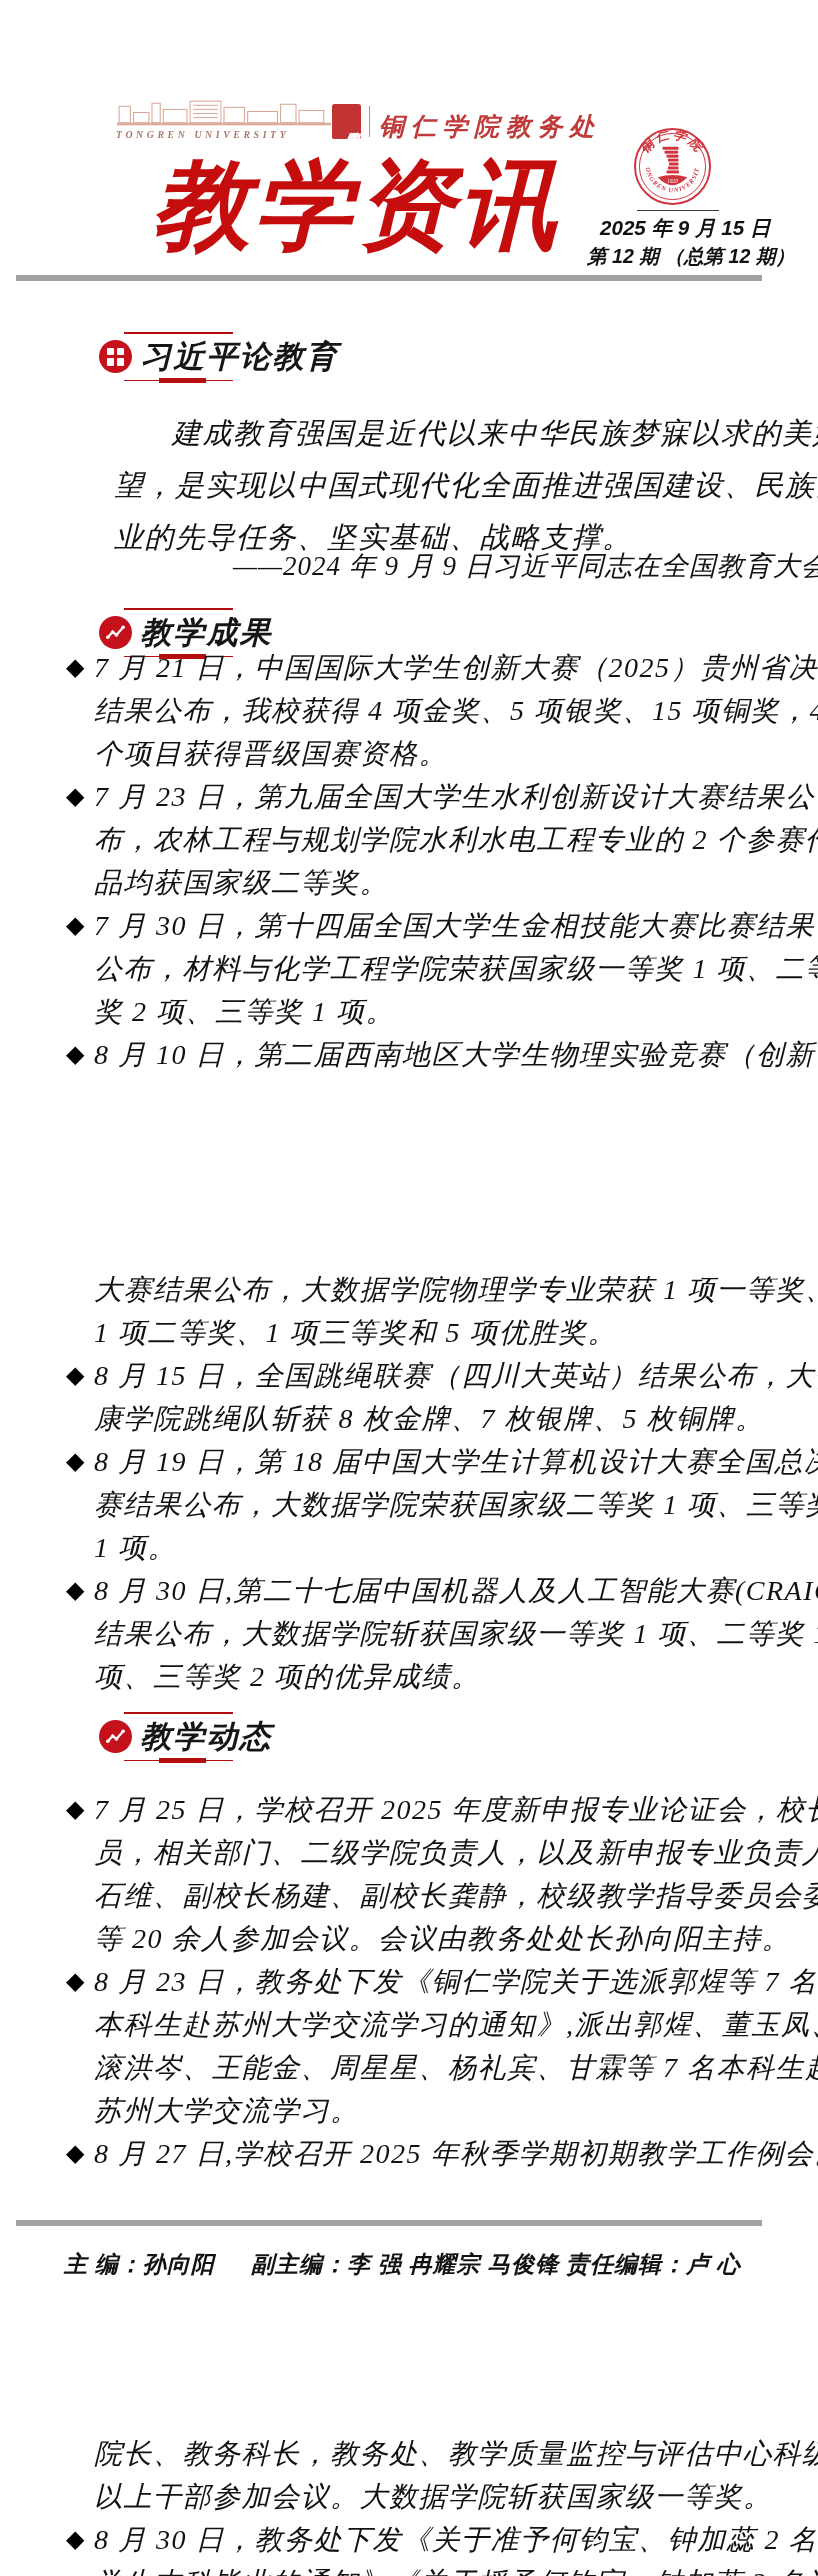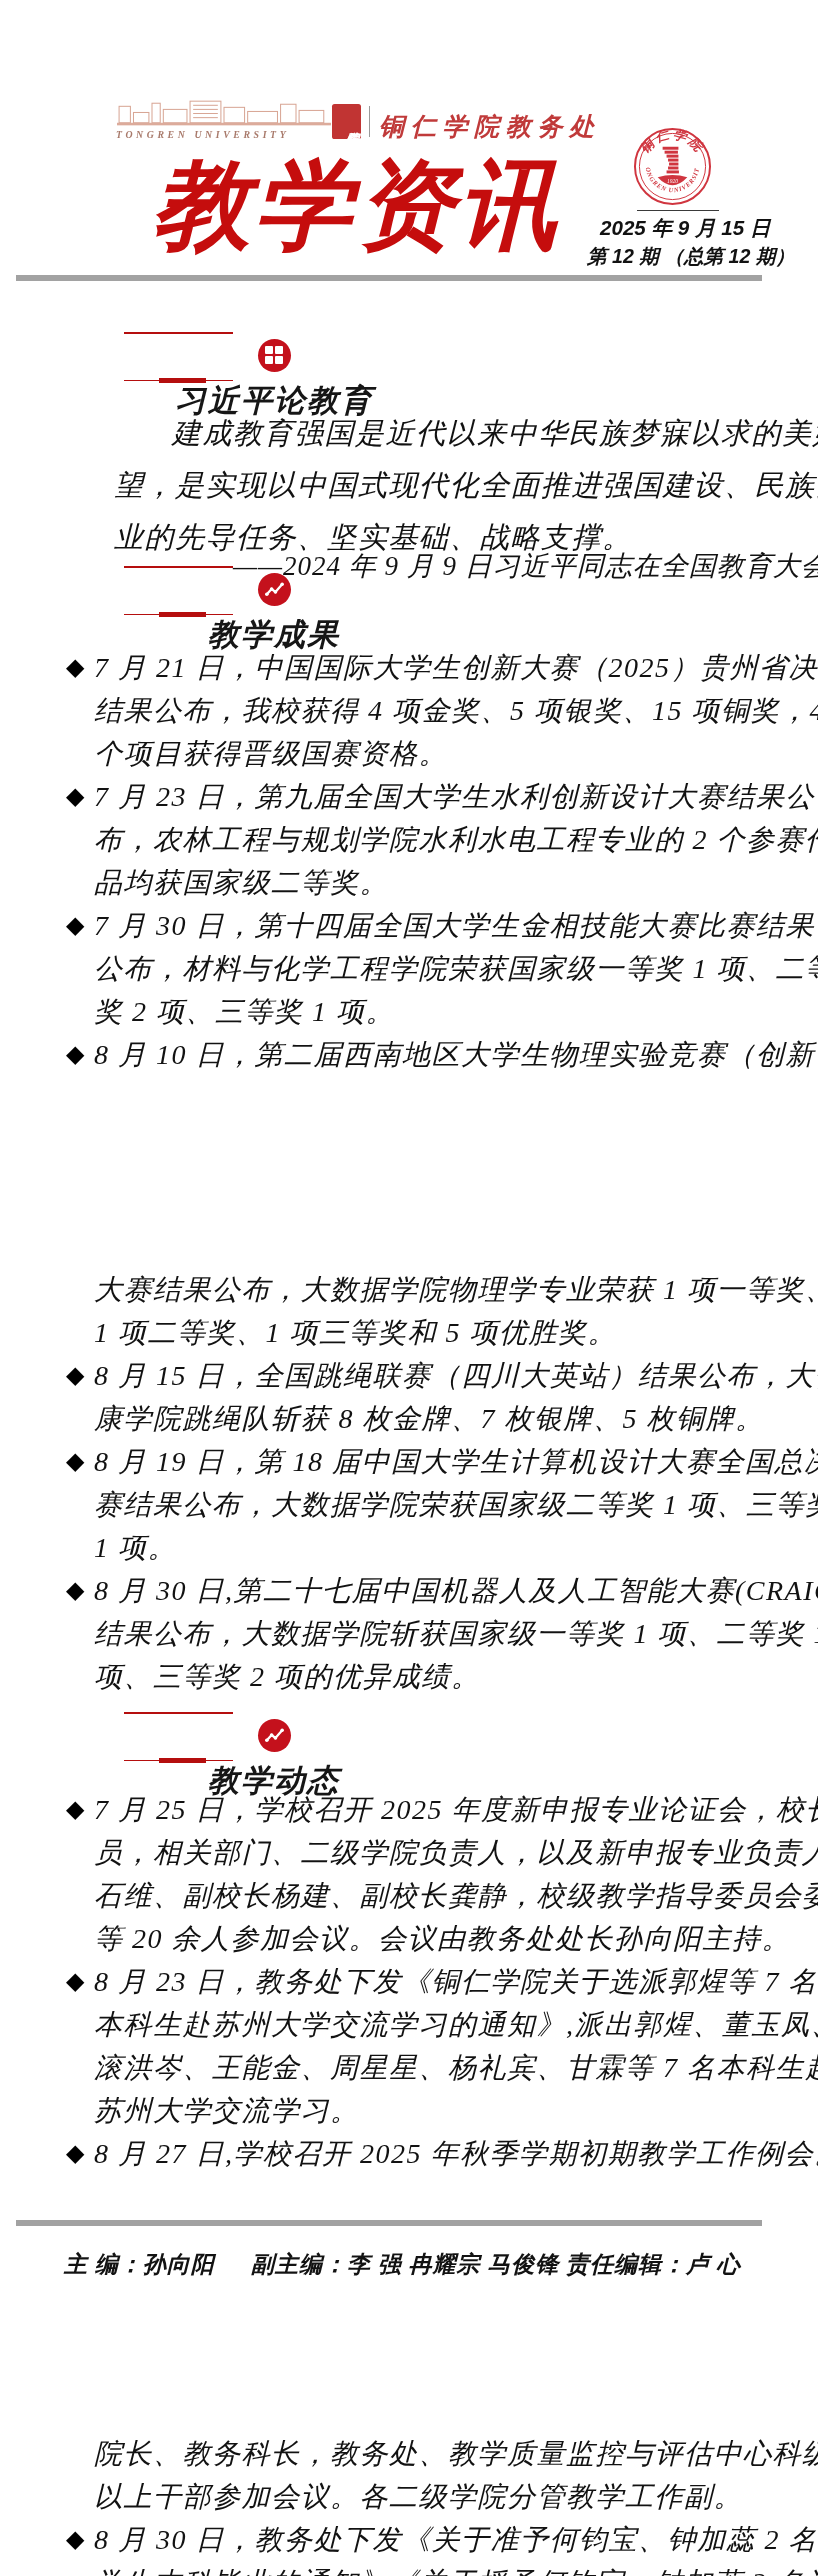--- a/index.html
+++ b/index.html
@@ -26,21 +26,21 @@
   .mast-date{position:absolute;left:600px;top:214px;width:165px;text-align:center;font-size:20.6px;
              font-weight:bold;font-family:"Liberation Sans","DejaVu Sans",sans-serif;white-space:nowrap;}
   .mast-issue{position:absolute;left:587px;top:243px;width:191px;text-align:right;font-size:19.6px;
               font-weight:bold;font-family:"Liberation Sans","DejaVu Sans",sans-serif;white-space:nowrap;}
   .graybar{position:absolute;left:15.5px;width:746px;height:5.7px;background:#a2a2a2;}
   .gb1{top:275px;} .gb2{top:1063px;}
 
   
   .sechead{position:absolute;left:99px;width:350px;}
   .shline-top{margin-left:25px;width:109px;height:2.1px;background:#b50e0e;}
-  .shrow{display:flex;align-items:center;gap:8.2px;margin-top:4.6px;height:36px;flex-direction:column;}
+  .shrow{display:flex;align-items:center;gap:8.2px;margin-top:4.6px;height:36px;}
   .shicon{width:33px;height:33px;border-radius:50%;background:#c4111c;flex:0 0 33px;
           display:flex;align-items:center;justify-content:center;}
   .grid-ic{display:grid;grid-template-columns:7.7px 7.7px;grid-template-rows:7.7px 7.7px;gap:2.6px;}
   .gsq{background:#fff;border-radius:1px;}
   .shicon svg{width:23px;height:23px;}
   .shtitle{font-size:31px;font-weight:bold;color:#161616;letter-spacing:2.1px;white-space:nowrap;}
   .shline-bot{position:relative;margin-left:25px;margin-top:5.2px;width:109px;height:1.5px;background:#b50e0e;}
   .shline-bot::after{content:"";position:absolute;left:35px;top:-1.5px;width:47px;height:4.6px;background:#b50e0e;}
 
   
@@ -143,21 +143,21 @@
       <div class="shline-bot"></div>
     </div>
 
     <div class="quote">
       <div class="q-ln first">建成教育强国是近代以来中华民族梦寐以求的美好愿</div>
       <div class="q-ln">望，是实现以中国式现代化全面推进强国建设、民族复兴伟</div>
       <div class="q-ln">业的先导任务、坚实基础、战略支撑。</div>
     </div>
     <div class="q-attr">——2024 年 9 月 9 日习近平同志在全国教育大会上的讲话</div>
 
-    <div class="sechead" style="top:566px">
+    <div class="sechead" style="top:608px">
       <div class="shline-top"></div>
       <div class="shrow">
         <span class="shicon">
           <svg viewBox="0 0 24 24">
             <polyline points="4,17 9,11.5 13,14.5 20,6.5" fill="none" stroke="#fff" stroke-width="2.4"></polyline>
             <circle cx="4" cy="17" r="1.9" fill="#fff"></circle>
               <circle cx="9" cy="11.5" r="1.9" fill="#fff"></circle>
             <circle cx="13" cy="14.5" r="1.9" fill="#fff"></circle>
               <circle cx="20" cy="6.5" r="1.9" fill="#fff"></circle>
           </svg>
@@ -228,21 +228,21 @@
     <div class="graybar gb2"></div>
     <div class="ftline ft1">主  编：孙向阳</div>
     <div class="ftline ft2">副主编：李 强  冉耀宗  马俊锋</div>
     <div class="ftline ft3">责任编辑：卢  心</div>
   </section>
 
   <section class="page">
 
     <div class="flow f84" style="top:118px">
       <div class="ln"><span class="t">院长、教务科长，教务处、教学质量监控与评估中心科级</span></div>
-      <div class="ln"><span class="t">以上干部参加会议。各二级学院分管教学工作副。</span></div>
+      <div class="ln"><span class="t">以上干部参加会议。大数据学院斩获国家级一等奖。</span></div>
       <div class="ln"><span class="dia">◆</span><span class="t">8 月 30 日，教务处下发《关于准予何钧宝、钟加蕊 2 名</span></div>
       <div class="ln"><span class="t">学生本科毕业的通知》《关于授予何钧宝、钟加蕊 2 名学</span></div>
 
     </div>
 
   </section>
 
 </div>
 
 

